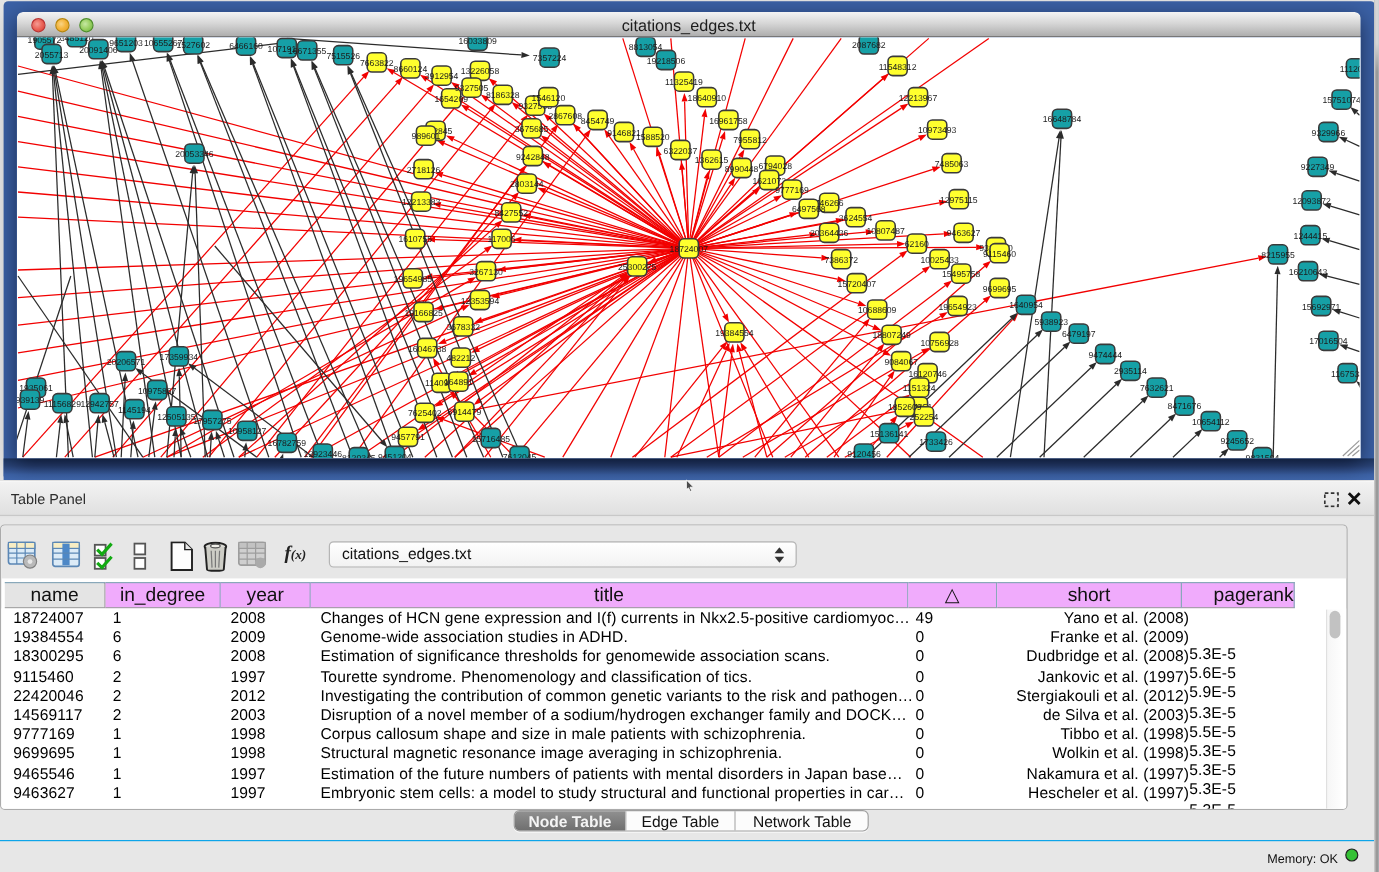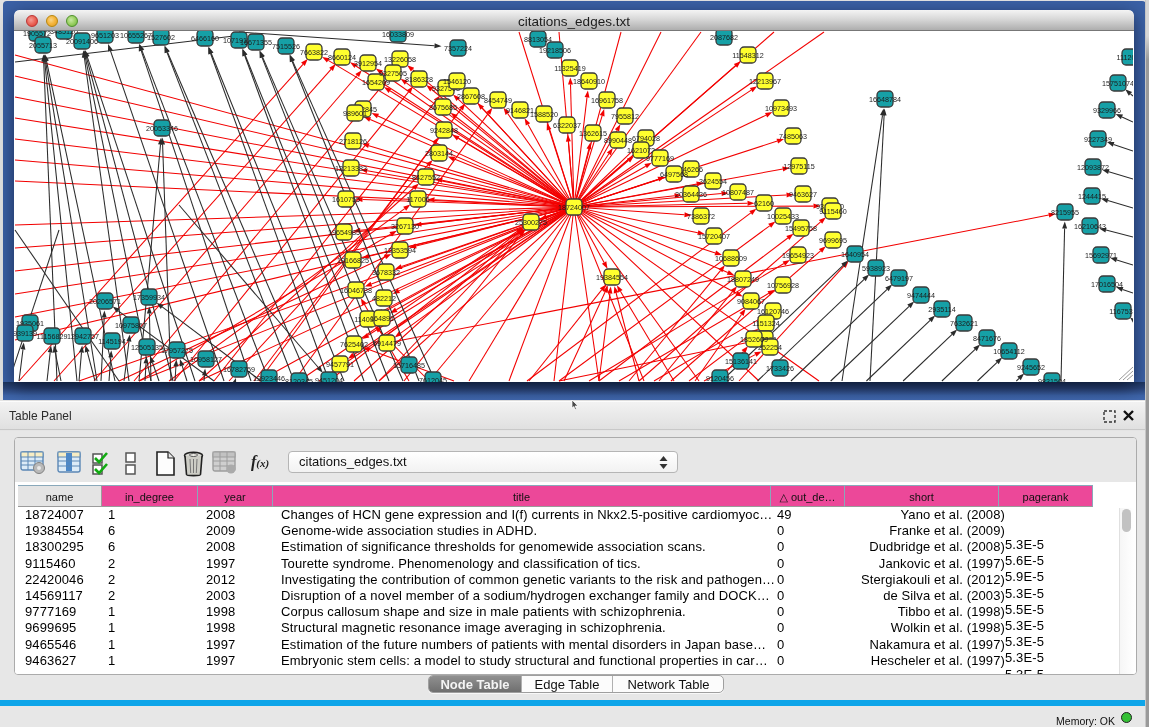--- a/index.html
+++ b/index.html
@@ -6,42 +6,42 @@
 #frame { position:absolute; left:3px; top:1px; width:1143px; height:399px; background:#3b61a6; border-radius:4px; }
 #frameshadow { position:absolute; left:3px; top:382px; width:1143px; height:18px; background:linear-gradient(to bottom, #1d3560 0%, #2a4478 35%, #3c62a6 75%, #4168ae 100%); }
 #win { position:absolute; left:14px; top:10px; width:1120px; height:372px; border-radius:5px 5px 0 0; overflow:hidden; box-shadow:0 5px 18px rgba(0,0,15,0.55); }
 #titlebar { position:absolute; left:0; top:0; width:100%; height:21px; background:linear-gradient(to bottom,#f4f4f4,#d8d8d8 45%,#aeaeae); border-bottom:1px solid #777; border-radius:5px 5px 0 0; }
 #title { position:absolute; width:100%; text-align:center; top:4px; font-size:13.5px; color:#1c1c1c; }
 .tl { position:absolute; top:5px; width:12px; height:12px; border-radius:50%; }
 #canvas { position:absolute; left:0; top:21px; width:1120px; height:351px; background:#ffffff; overflow:hidden;text-align:right; }
 #tpbar { position:absolute; left:0; top:401px; width:1145px; height:29px; background:linear-gradient(to bottom,#f2f2f2,#e0e0e0); border-top:1px solid #fcfcfc; border-bottom:1px solid #c8c8c8; }
 #tpbar span { position:absolute; left:9px; top:7px; font-size:12px; color:#2c2c2c; }
 #panel { position:absolute; left:0; top:431px; width:1145px; height:296px; background:#e7e7e7; }
-#container { position:absolute; left:14px; top:6px; width:1123px; height:238px; background:#ffffff; border:1px solid #ababab; border-radius:4px; overflow:hidden; }
+#container { position:absolute; left:0; top:6px; width:1123px; height:238px; background:#ffffff; border:1px solid #ababab; border-radius:4px; overflow:hidden; }
 #toolbar { position:absolute; left:0; top:0; width:100%; height:44px; background:#e7e7e7; }
-#thead { position:absolute; left:0; top:47px; width:1121px; height:22px; font-size:11px; color:#111; }
-#thead div { position:absolute; top:0; height:22px; line-height:22px; text-align:center; background:#ec4899; border-right:1px solid #89a8ba; border-top:1px solid #89a8ba; border-bottom:1px solid #9a9a9a; }
+#thead { position:absolute; left:0; top:47px; width:1121px; height:22px; font-size:16px; color:#111; }
+#thead div { position:absolute; top:0; height:22px; line-height:22px; text-align:center; background:#f0abfc; border-right:1px solid #89a8ba; border-top:1px solid #89a8ba; border-bottom:1px solid #9a9a9a; }
 #tbody { position:absolute; left:0; top:69px; width:1121px; height:169px; background:#fff; font-size:13px; color:#000; letter-spacing:0.12px; }
 .tr { position:absolute; width:100%; height:16.2px; }
 .tr div { position:absolute; top:0; height:16px; line-height:16px; white-space:nowrap; overflow:hidden; }
 .c0 { left:10px; width:90px; }
 .c1 { left:93px; width:60px; }
 .c2 { left:191px; width:60px; }
 .c3 { left:266px; width:496px; }
 .c4 { left:762px; width:60px; }
 .c5 { left:820px; width:170px; text-align:right; }
 .c6 { left:990px; width:90px;margin-top:30px; }
 #vscroll { position:absolute; right:2px; top:70px; width:15px; height:166px; background:linear-gradient(to right,#f6f6f6,#fff); border-left:1px solid #e0e0e0; }
 #vthumb { position:absolute; left:2px; top:1px; width:9px; height:23px; background:#c2c2c2; border-radius:5px; }
 #tabs { position:absolute; left:428px; top:244px; width:296px; height:18px; border:1px solid #9f9f9f; border-radius:5px; background:#fcfcfc; box-shadow:0 1px 0 rgba(255,255,255,0.7); font-size:13px; }
 #tabs .seg { position:absolute; top:0; height:100%; text-align:center; line-height:17px; color:#111; }
 #seg1 { left:0; width:92px; background:linear-gradient(to bottom,#909090,#6f6f6f); color:#f4f4f4 !important; border-radius:4px 0 0 4px;font-weight:bold; }
 #seg2 { left:92px; width:91px; border-left:1px solid #b0b0b0; }
 #seg3 { left:183px; width:112px; border-left:1px solid #b0b0b0; }
-#status { position:absolute; left:0; top:269px; width:1145px; height:27px; border-top:6px solid #0ea5e9; }
+#status { position:absolute; left:0; top:269px; width:1145px; height:27px; border-top:1px solid #0ea5e9; }
 #mem { position:absolute; right:30px; top:9px; font-size:10.5px; color:#111; }
 #memdot { position:absolute; right:13px; top:6px; width:11px; height:11px; border-radius:50%; background:#35c135; border:1.2px solid #222; }
 #rightstrip { position:absolute; right:0; top:0; width:4px; height:727px; background:linear-gradient(to bottom,#d6d6d6 0,#d6d6d6 36px,#9a9a9a 60px,#9a9a9a 100%); border-left:1px solid #c6c6c6; }
 .icon { position:absolute; top:13px; }
 #ddown { position:absolute; left:273px; top:13px; width:390px; height:22px; background:linear-gradient(to bottom,#ffffff,#f2f2f2); border:1px solid #b5b5b5; border-radius:4px; font-size:13px; color:#111; line-height:20px; padding-left:10px; }
 </style></head>
 <body>
 <div id="frame"></div>
 <div id="frameshadow"></div>
 <div id="win">
@@ -786,21 +786,21 @@
         </svg>
       </div>
     </div>
     <div id="thead">
       <div style="left:3px;width:84px;background:#e4e4e4;border-right:1px solid #9d9d9d;">name</div>
       <div style="left:87px;width:96px;">in_degree</div>
       <div style="left:183px;width:75px;">year</div>
       <div style="left:258px;width:498px;">title</div>
       <div style="left:756px;width:74px;">△ out_de…</div>
       <div style="left:830px;width:154px;">short</div>
-      <div style="left:984px;width:94px;">pagerank</div>
+      <div style="left:984px;width:94px;text-align:right;">pagerank</div>
     </div>
     <div id="tbody">
       <div class="tr" style="top:0.0px">
 <div class="c0">18724007</div>
           <div class="c1">1</div>
           <div class="c2">2008</div>
 <div class="c3">Changes of HCN gene expression and I(f) currents in Nkx2.5-positive cardiomyoc…</div>
           <div class="c4">49</div>
           <div class="c5">Yano et al. (2008)</div>
           <div class="c6">5.3E-5</div>

